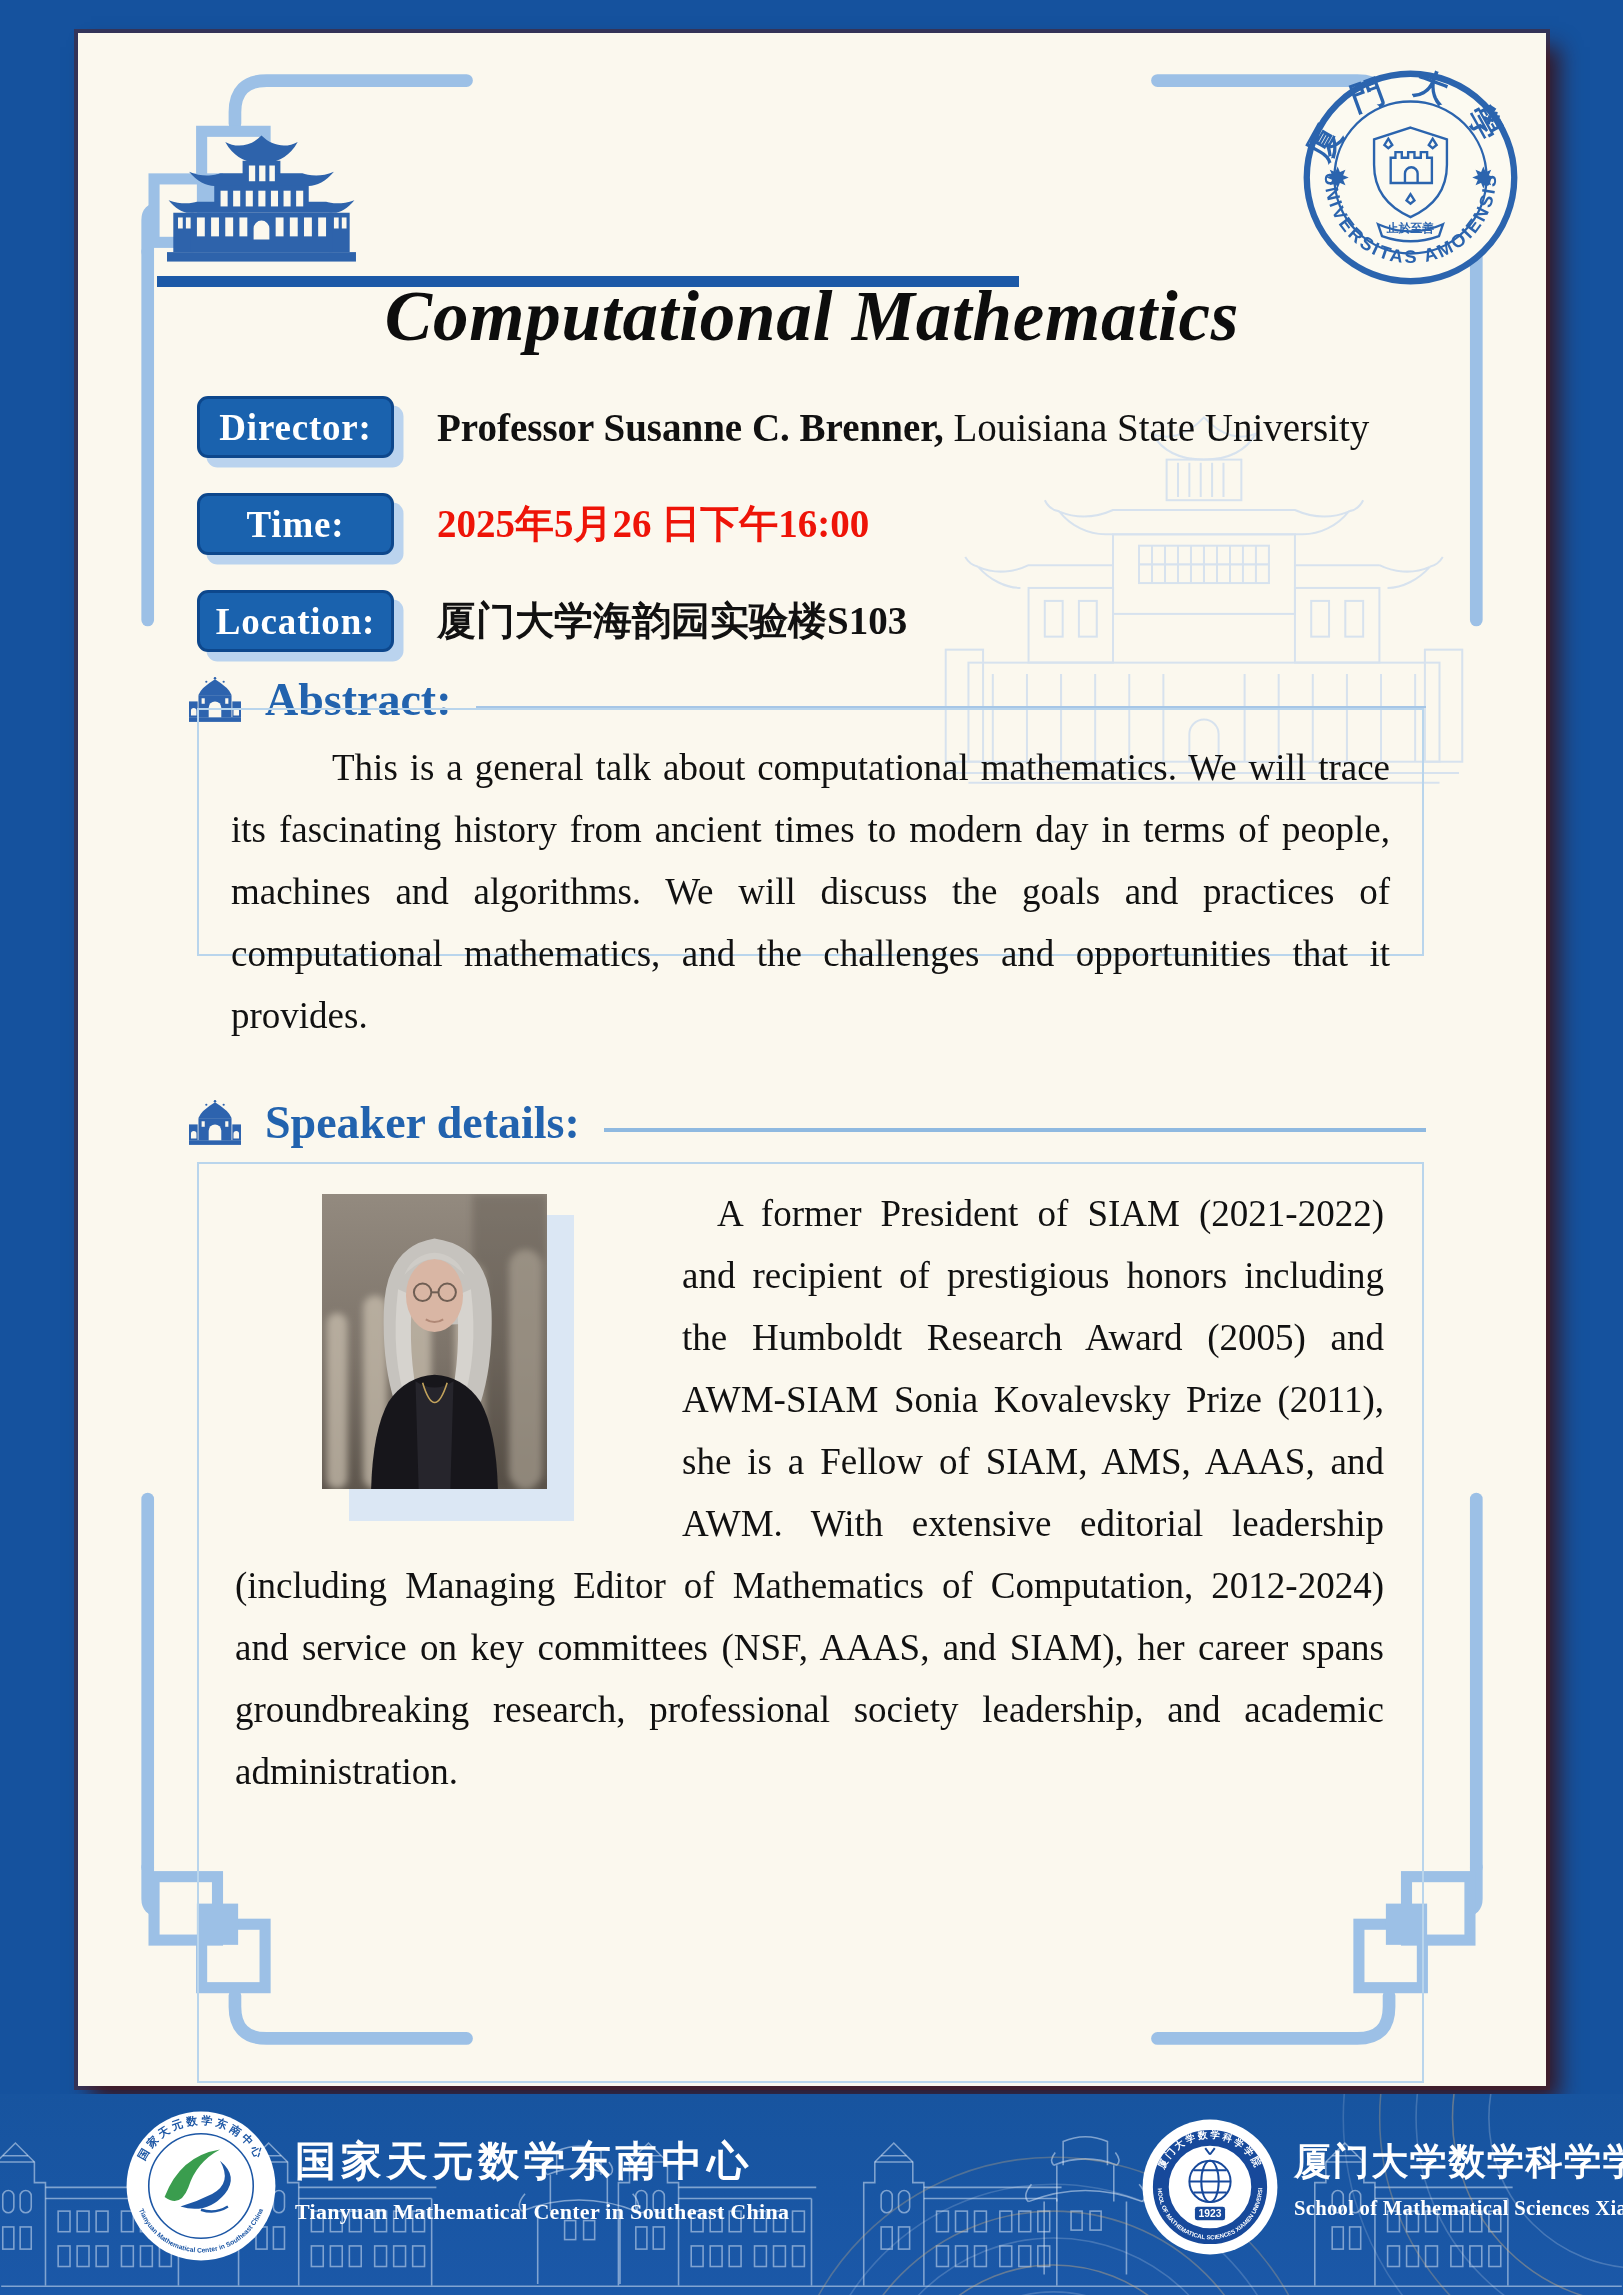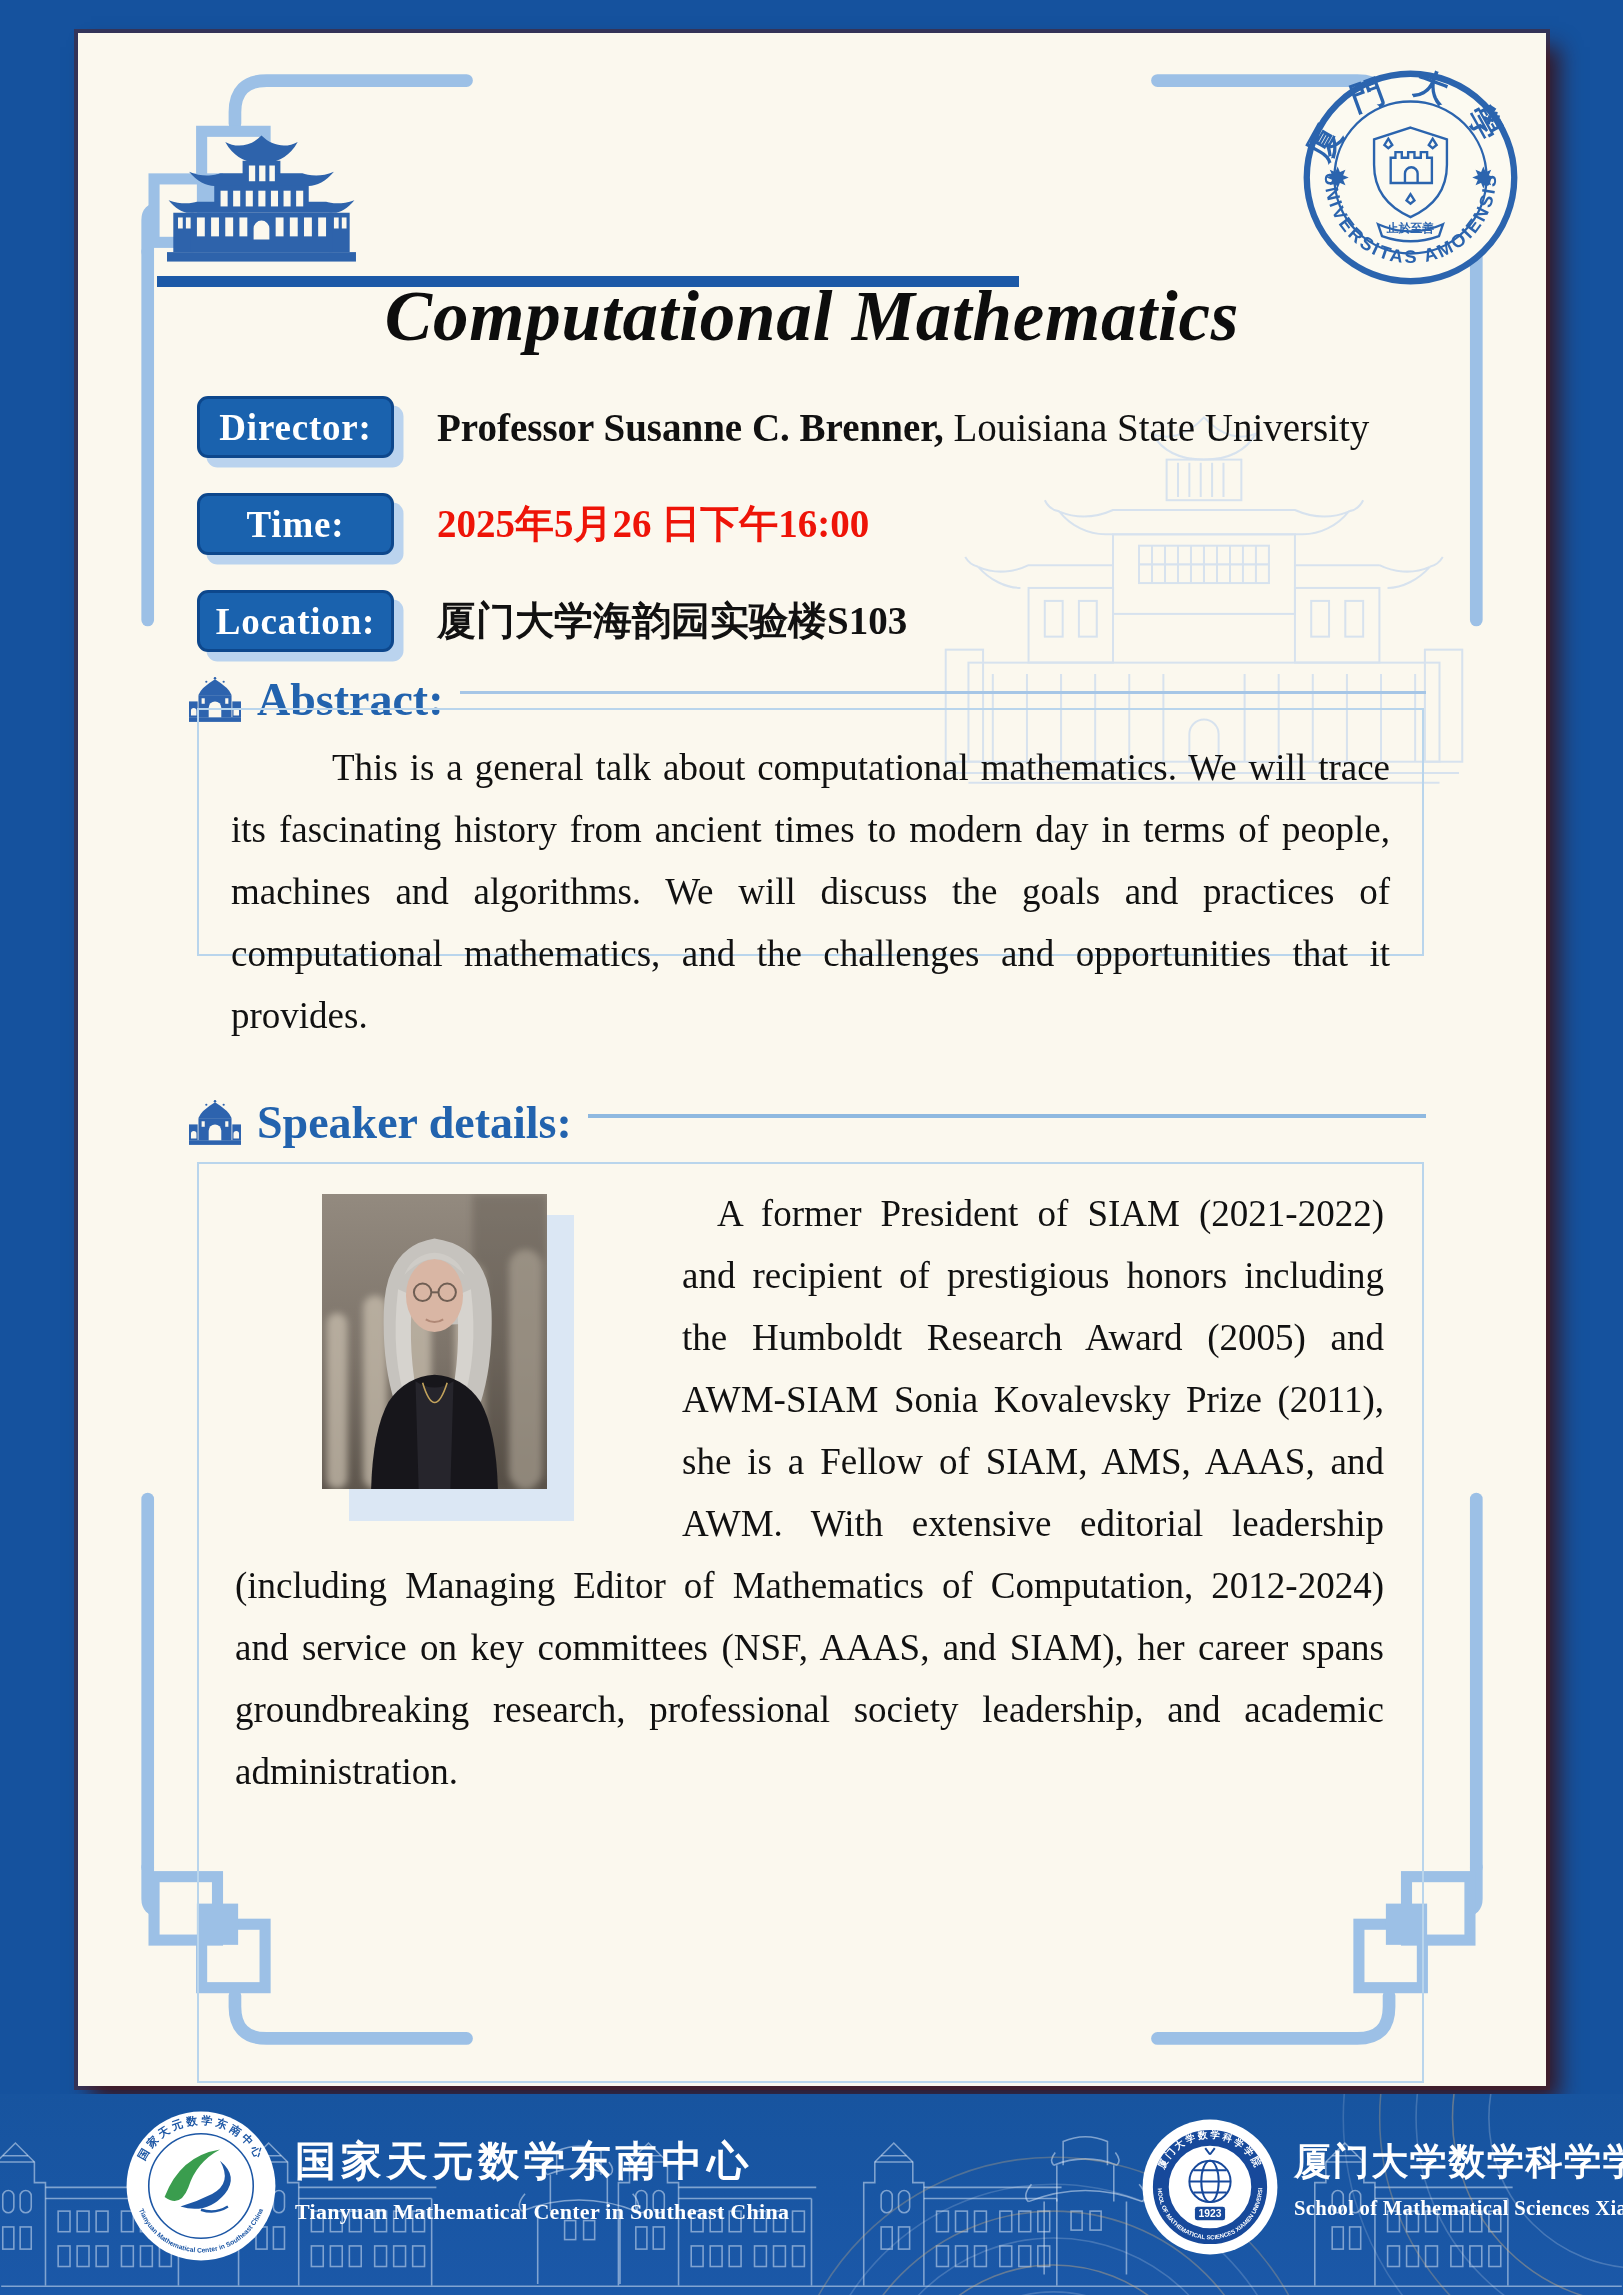--- a/index.html
+++ b/index.html
@@ -36,21 +36,21 @@
   .info-row{display:flex;align-items:center;height:62px;margin-bottom:35px}
   .badge{flex:0 0 197px;height:62px;box-sizing:border-box;border-radius:11px;
     background:#1a62ae;border:3.2px solid #0d478c;box-shadow:9.5px 9.5px 0 #bad3ee;
     display:flex;align-items:center;justify-content:center;
     color:#fff;font-weight:700;font-size:37px;letter-spacing:0.8px}
   .info-val{margin-left:43px;font-size:39px;white-space:nowrap}
   .val-speaker .name{font-weight:700}
   .val-time{color:#ee1408;font-weight:700}
   .val-location{font-weight:700}
   
-  .section-head{position:absolute;left:111px;width:1237px;display:flex;align-items:flex-start;gap:16px}
+  .section-head{position:absolute;left:111px;width:1237px;display:flex;align-items:center;gap:24px}
   .section-head .gate{width:52px;height:46px;flex:0 0 auto}
   .section-head h2{margin:0;font-size:46px;line-height:1;font-weight:700;color:#2263ae;white-space:nowrap}
   .section-head .rule{flex:1;height:2.4px;background:#a6c6e6;margin-top:14.3px}
   .head-abstract{top:644px}
   .head-details{top:1067px}
   .head-details .rule{height:4px;background:#8fb9e0}
   
   .box{position:absolute;left:119px;width:1227px;box-sizing:border-box;border:2.4px solid #b9d5ec}
   .box.abstract{top:675px;height:248px;padding:27px 32px;font-size:37px;line-height:62px;text-align:justify}
   .box.abstract p{margin:0;text-indent:101px}

